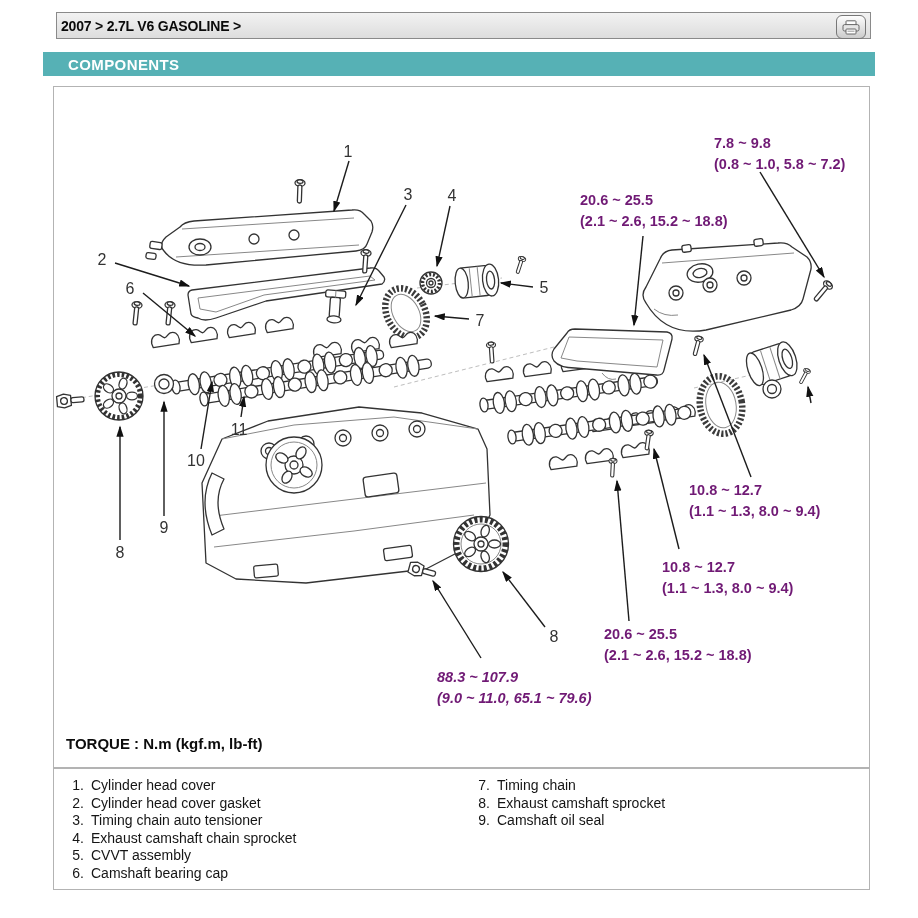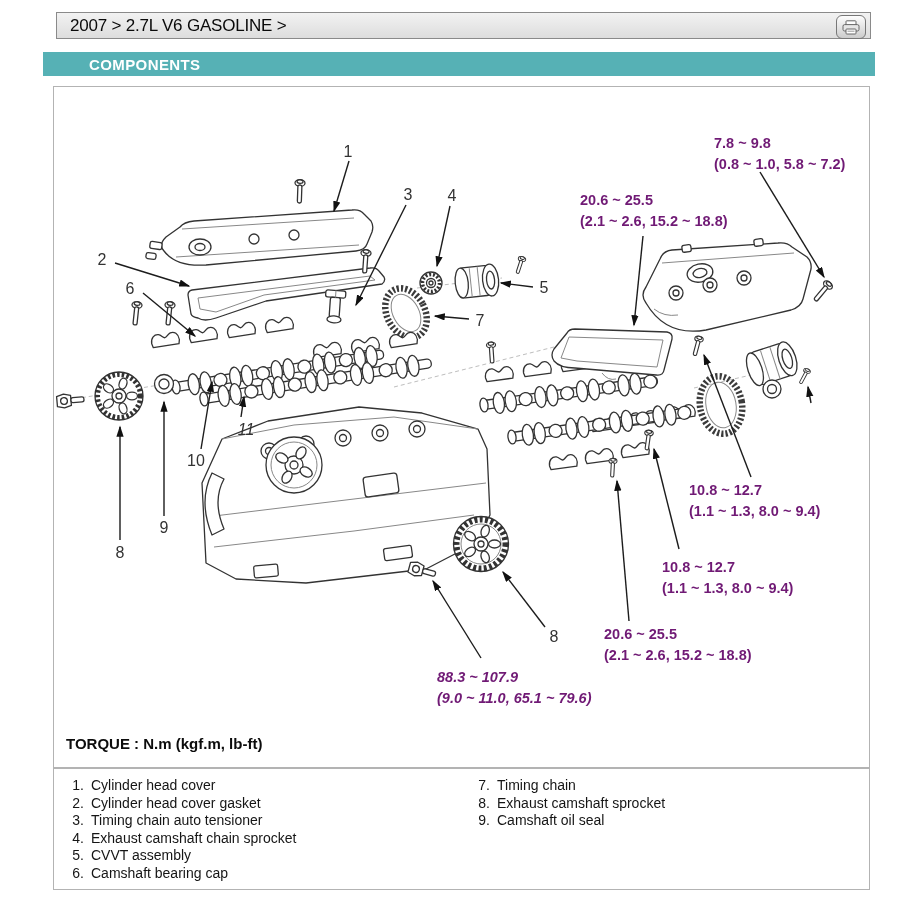--- a/index.html
+++ b/index.html
@@ -1,25 +1,25 @@
 <!DOCTYPE html>
 <html><head>
 <meta charset="utf-8">
 <style>
   html,body{margin:0;padding:0;background:#fff;}
   body{width:918px;height:918px;position:relative;font-family:"Liberation Sans",sans-serif;color:#111;}
   
   .topbar{position:absolute;left:56px;top:12px;width:815px;height:27px;box-sizing:border-box;
     border:1px solid #8a8a8a;background:linear-gradient(#f2f2f2,#dddddd);display:flex;align-items:center;}
-  .breadcrumb{font-weight:normal;font-size:17px;letter-spacing:-0.2px;padding-left:13px;color:#0a0a0a;white-space:nowrap;}
+  .breadcrumb{font-weight:bold;font-size:14px;letter-spacing:-0.2px;padding-left:4px;color:#0a0a0a;white-space:nowrap;}
   .print-btn{position:absolute;right:4px;top:2px;width:28px;height:22px;border:1px solid #777;border-radius:6px;
     background:linear-gradient(#fdfdfd,#cccccc);display:flex;align-items:center;justify-content:center;cursor:pointer;}
   
   .section-bar{position:absolute;left:43px;top:52px;width:832px;height:24px;display:flex;align-items:center;}
-  .section-title{color:#fff;font-weight:bold;font-size:15px;letter-spacing:.4px;padding-left:46px;}
+  .section-title{color:#fff;font-weight:bold;font-size:15px;letter-spacing:.4px;padding-left:25px;}
   
   .diagram-box{position:absolute;left:53px;top:86px;width:817px;height:682px;box-sizing:border-box;
     border:1px solid #b3b3b3;background:#fff;}
   .art{position:absolute;left:0;top:0;}
   .tq{position:absolute;font-weight:bold;font-size:14.5px;line-height:21px;white-space:nowrap;color:#701a75;}
   .tq span{display:block;}
   .co{position:absolute;font-size:16px;color:#333;transform:translate(-50%,-50%);}
   .torque-note{position:absolute;left:12px;top:648px;font-weight:bold;font-size:15px;color:#0c0c0c;}
   
   .legend-box{position:absolute;left:53px;top:768px;width:817px;height:122px;box-sizing:border-box;
@@ -386,21 +386,21 @@
   <span class="co" style="left:294px;top:65px;">1</span>
   <span class="co" style="left:48px;top:173px;">2</span>
   <span class="co" style="left:354px;top:108px;">3</span>
   <span class="co" style="left:398px;top:109px;">4</span>
   <span class="co" style="left:490px;top:201px;">5</span>
   <span class="co" style="left:76px;top:202px;">6</span>
   <span class="co" style="left:426px;top:234px;">7</span>
   <span class="co" style="left:66px;top:466px;">8</span>
   <span class="co" style="left:110px;top:441px;">9</span>
   <span class="co" style="left:142px;top:374px;">10</span>
-  <span class="co" style="left:192px;top:343px;font-style:italic;">11</span>
+  <span class="co" style="left:185px;top:343px;">11</span>
   <span class="co" style="left:500px;top:550px;">8</span>
 
   <div class="torque-note">TORQUE : N.m (kgf.m, lb-ft)</div>
 </div>
 
 <div class="legend-box">
   <div class="legend-col c1">
     <div class="legend-row">
         <span class="legend-num">1.</span>
         <span>Cylinder head cover</span>

